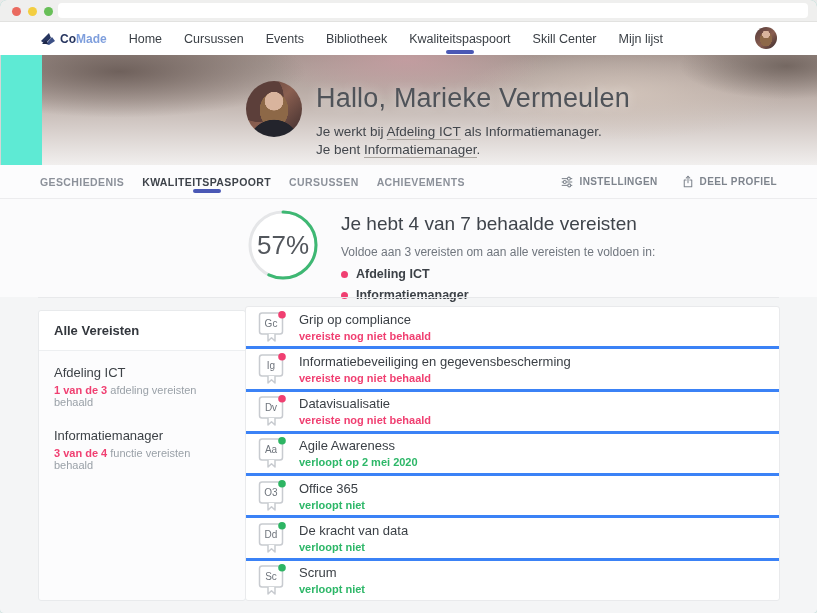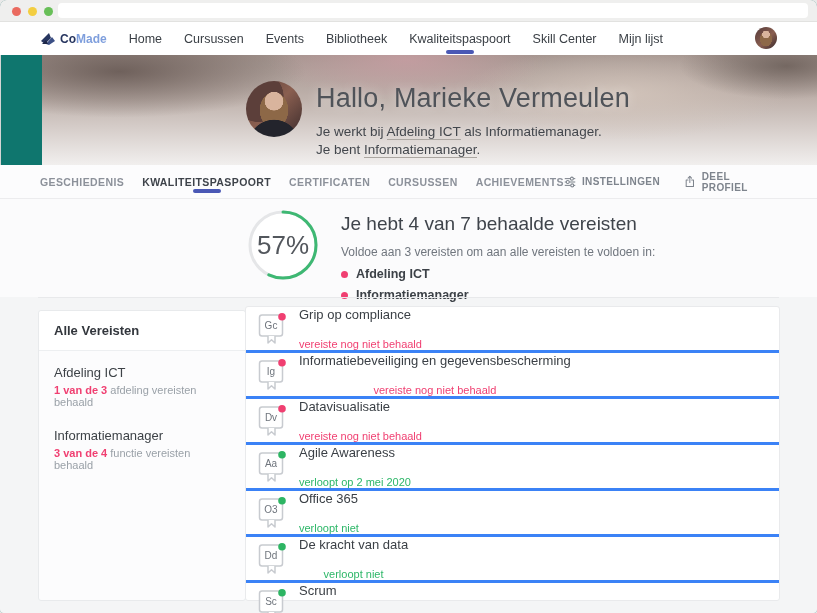--- a/index.html
+++ b/index.html
@@ -1,18 +1,18 @@
 <!DOCTYPE html>
 <html style="--accent: #4a58b5; --pink: #f03f71; --green: #2db768; --green-dot: #2db563;"><head>
 <meta charset="utf-8">
 <style>
   * { margin:0; padding:0; box-sizing:border-box; }
   body { background:#e9e9e9; font-family:"Liberation Sans", sans-serif; }
   .window{ position:relative; width:817px; height:613px; overflow:hidden;
-           border-radius:7px 7px 4px 4px; background:#0f766e;
+           border-radius:7px 7px 4px 4px; background:#5eead4;
            box-shadow:0 0 0 1px #d5d5d5 inset; }
 
   
   .chrome{ position:absolute; top:0; left:0; right:0; height:22px; background:#efefee;
            border-bottom:1px solid #e2e2e0; }
   .lights{ position:absolute; left:12px; top:7px; display:flex; gap:7px; }
   .light{ width:9px; height:9px; border-radius:50%; }
   .light.red{ background:#ea6a5f; } .light.yellow{ background:#f3ce41; } .light.green{ background:#68bf58; }
   .urlbar{ position:absolute; left:58px; right:9px; top:3px; height:15px; background:#fff; border-radius:4px; }
 
@@ -99,21 +99,21 @@
   
   .reqpanel{ position:absolute; top:107px; left:245px; width:535px; bottom:12px;
              background:#fff; border:1px solid #e9eaec; border-radius:3px;
              display:flex; flex-direction:column; }
   .req-row{ flex:1 1 0; display:flex; align-items:center; gap:13px; padding:0 12px;
             border-top:3px solid #3b82f6; cursor:pointer; }
   .req-row:first-child{ border-top:none; }
   .badge{ flex:0 0 auto; }
   .badge-initials{ font-size:10px; fill:#6e747c; font-family:"Liberation Sans", sans-serif; }
   .req-title{ font-size:13px; color:#3b4046; }
-  .req-status{ margin-top:16px; font-size:11px; font-weight:400;text-align:center; }
+  .req-status{ margin-top:3px; font-size:11px; font-weight:700; }
   .req-row[data-state="pending"] .req-status{ color:var(--pink); }
   .req-row[data-state="achieved"] .req-status{ color:var(--green); }
   .req-row[data-state="pending"] .dot{ fill:var(--pink); }
   .req-row[data-state="achieved"] .dot{ fill:var(--green-dot); }
 </style>
 </head>
 <body>
 
 <div class="window">
 
@@ -154,21 +154,20 @@
         <div class="hero-title">Hallo, Marieke Vermeulen</div>
         <p class="hero-sub"><span>Je werkt bij </span><a class="hero-link">Afdeling ICT</a><span> als Informatiemanager. Je bent </span><a class="hero-link">Informatiemanager</a><span>.</span></p>
       </div>
     </div>
   </div>
 
   <div class="tabsbar">
     <div class="tabs">
       <span class="tab">GESCHIEDENIS</span>
       <span class="tab active">KWALITEITSPASPOORT</span>
-      <span class="tab">CERTIFICATEN</span>
       <span class="tab">CURSUSSEN</span>
       <span class="tab">ACHIEVEMENTS</span>
     </div>
     <div class="tab-actions">
       <span class="tab-action">
         <svg width="12" height="12" viewBox="0 0 16 16">
           <g stroke="#7e848d" stroke-width="1.4" fill="#fcfcfd">
             <line x1="1" y1="3.5" x2="15" y2="3.5"></line>
               <circle cx="10.5" cy="3.5" r="2"></circle>
             <line x1="1" y1="8" x2="15" y2="8"></line>

